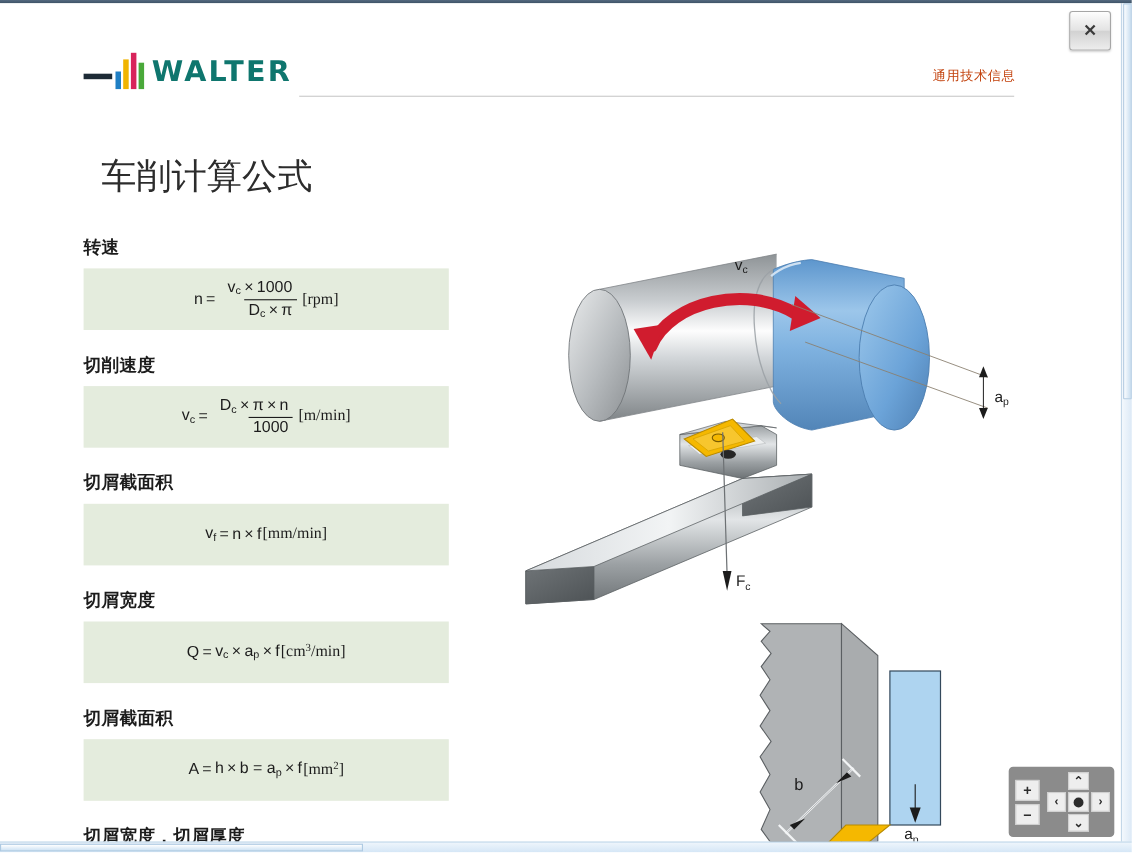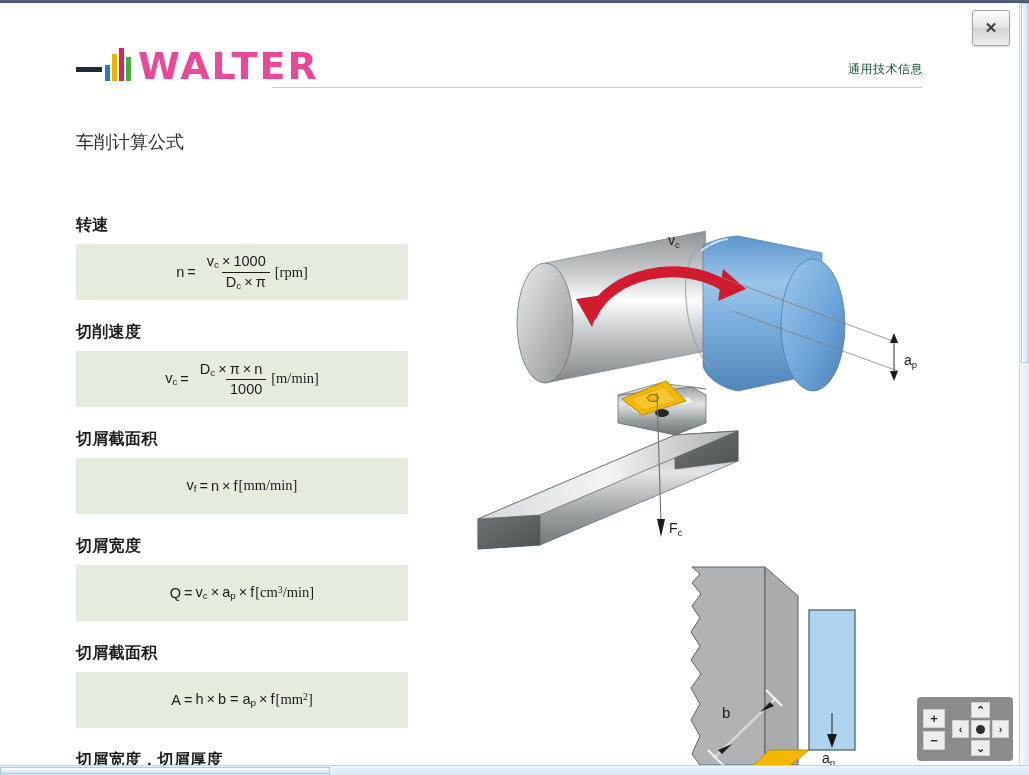--- a/index.html
+++ b/index.html
@@ -82,39 +82,39 @@
     margin-bottom: 9px; margin-right: 3px;
   }
   .logo .bars { display: flex; align-items: flex-end; height: 34px; margin-right: 5px; }
   .logo .bar { width: 5px; margin-right: 2px; }
   .logo .bar.b1 { height: 16px; background: #1f7fc4; margin-bottom: 0px; }
   .logo .bar.b2 { height: 27px; background: #f0b400; margin-bottom: 0px; }
   .logo .bar.b3 { height: 33px; background: #d8235b; margin-bottom: 0px; }
   .logo .bar.b4 { height: 24px; background: #4aa93a; margin-bottom: 0px; }
   .logo .word {
     font-family: "DejaVu Sans", sans-serif;
-    font-size: 38px; font-weight: bold;
+    font-size: 26px; font-weight: bold;
     letter-spacing: 2px;
-    color: #ec4899;
+    color: #0f766e;
     line-height: 30px;
   }
 
   .hdr-label {
     position: absolute; right: 96px; top: 58px;
-    font-size: 12px; color: #14532d;
+    font-size: 12px; color: #c2410c;
     letter-spacing: .5px;
   }
   .hdr-rule {
     position: absolute; left: 272px; top: 84px;
     width: 650px; height: 1px; background: #c9c9c9;
   }
 
   .page-title {
-    position: absolute; left: 76px; top: 115px;
-    font-size: 18px; color: #2c2c2c; font-weight: normal;
+    position: absolute; left: 92px; top: 115px;
+    font-size: 32px; color: #2c2c2c; font-weight: normal;
   }
 
   
   .formula-list { position: absolute; left: 76px; top: 212px; width: 332px; }
   .f-label {
     font-size: 16px; font-weight: bold; color: #1c1c1c;
     margin-bottom: 8px; letter-spacing: .3px;
   }
   .f-box {
     background: #e4ecdd;

